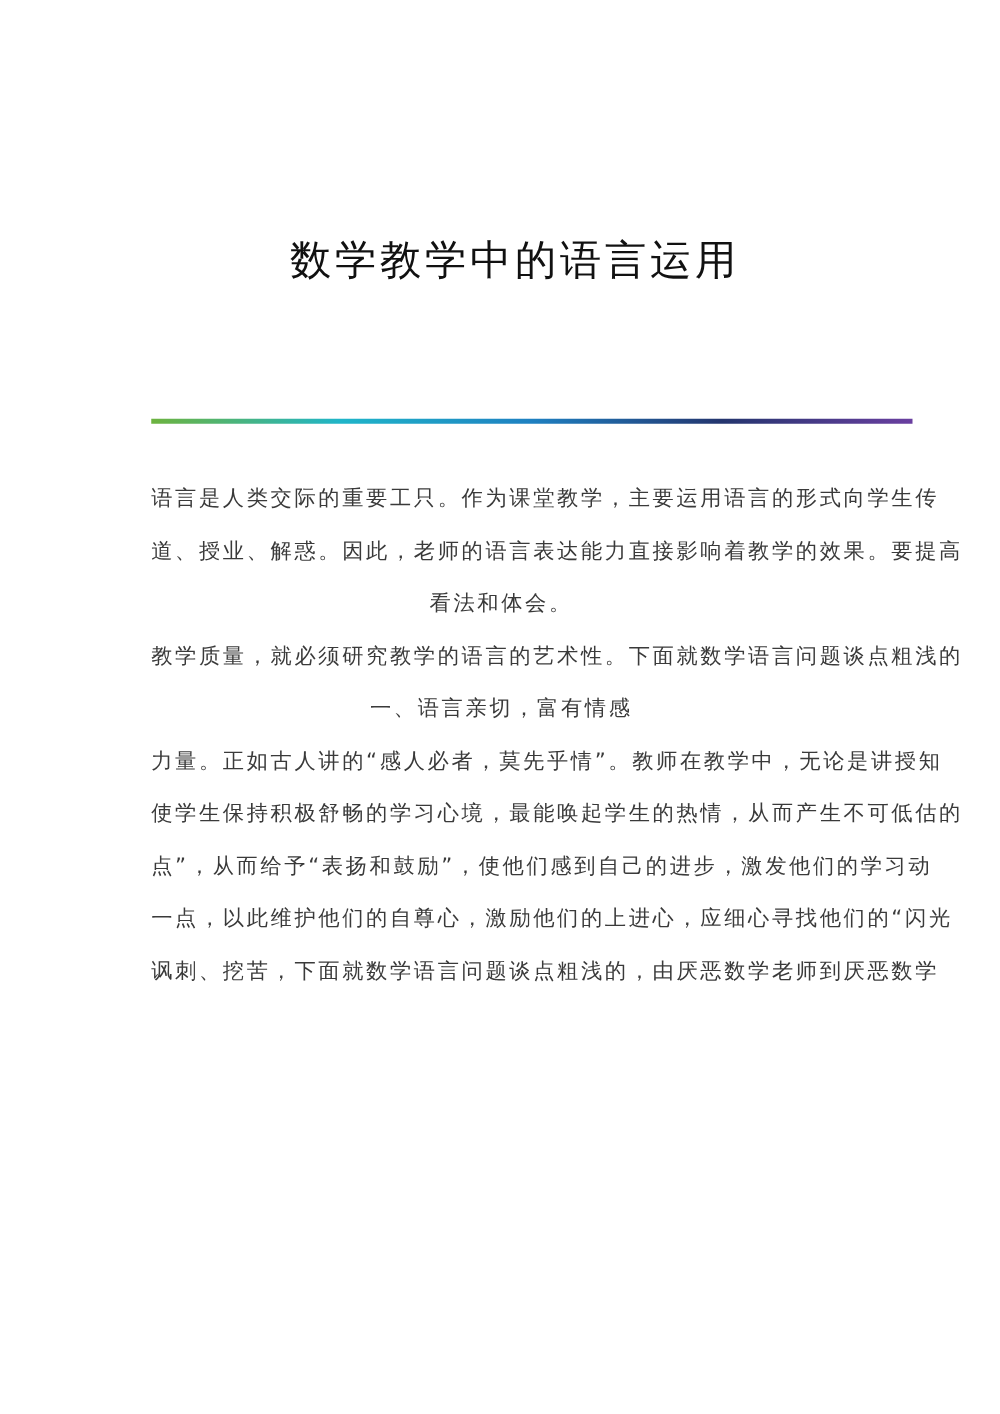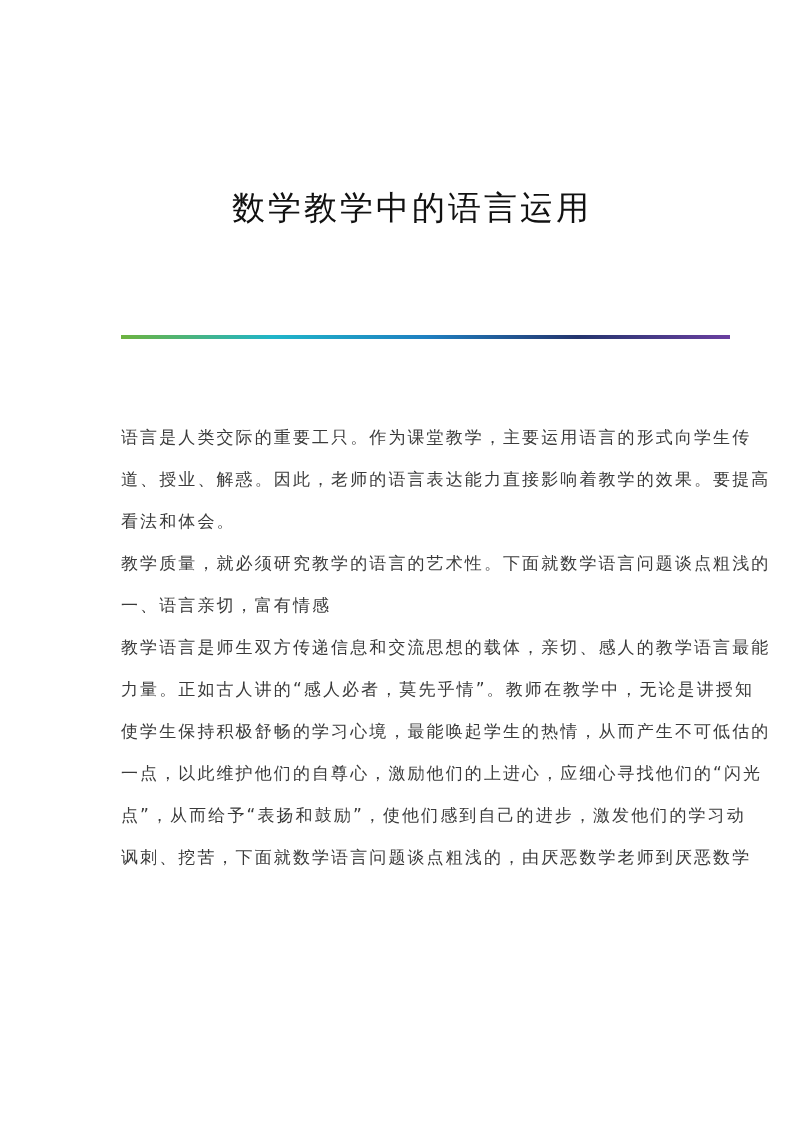--- a/index.html
+++ b/index.html
@@ -40,22 +40,23 @@
     .divider {
       position: absolute;
       left: 121px;
       top: 335px;
       width: 609px;
       height: 4px;
     }
     .body-text {
       position: absolute;
       left: 121px;
-      top: 416px;
+      top: 378px;
       width: 560px;
+      text-align: center;
     }
     .line {
       font-size: 17px;
       line-height: 42px;
       height: 42px;
       white-space: nowrap;
       color: #3a3a3a;
       letter-spacing: 2.1px;
     }
   </style>
@@ -66,20 +67,19 @@
   <h1 class="doc-title">数学教学中的语言运用</h1>
 
   <div class="divider" id="divider" style="background: linear-gradient(to right, rgb(109, 179, 63), rgb(31, 181, 201), rgb(30, 128, 193), rgb(36, 53, 110), rgb(106, 63, 160));"></div>
 
   <div class="body-text">
     <div class="line">语言是人类交际的重要工只。作为课堂教学，主要运用语言的形式向学生传</div>
     <div class="line">道、授业、解惑。因此，老师的语言表达能力直接影响着教学的效果。要提高</div>
     <div class="line">看法和体会。</div>
     <div class="line">教学质量，就必须研究教学的语言的艺术性。下面就数学语言问题谈点粗浅的</div>
     <div class="line">一、语言亲切，富有情感</div>
-    <div class="line">教学语言是师生双方传递信息和交流思想的载体，亲切、感人的教学语言最能</div>
     <div class="line">力量。正如古人讲的“感人必者，莫先乎情”。教师在教学中，无论是讲授知</div>
     <div class="line">使学生保持积极舒畅的学习心境，最能唤起学生的热情，从而产生不可低估的</div>
+    <div class="line">点”，从而给予“表扬和鼓励”，使他们感到自己的进步，激发他们的学习动</div>
     <div class="line">一点，以此维护他们的自尊心，激励他们的上进心，应细心寻找他们的“闪光</div>
-    <div class="line">点”，从而给予“表扬和鼓励”，使他们感到自己的进步，激发他们的学习动</div>
     <div class="line">讽刺、挖苦，下面就数学语言问题谈点粗浅的，由厌恶数学老师到厌恶数学</div>
   </div>
 </div>
 
 </body></html>

